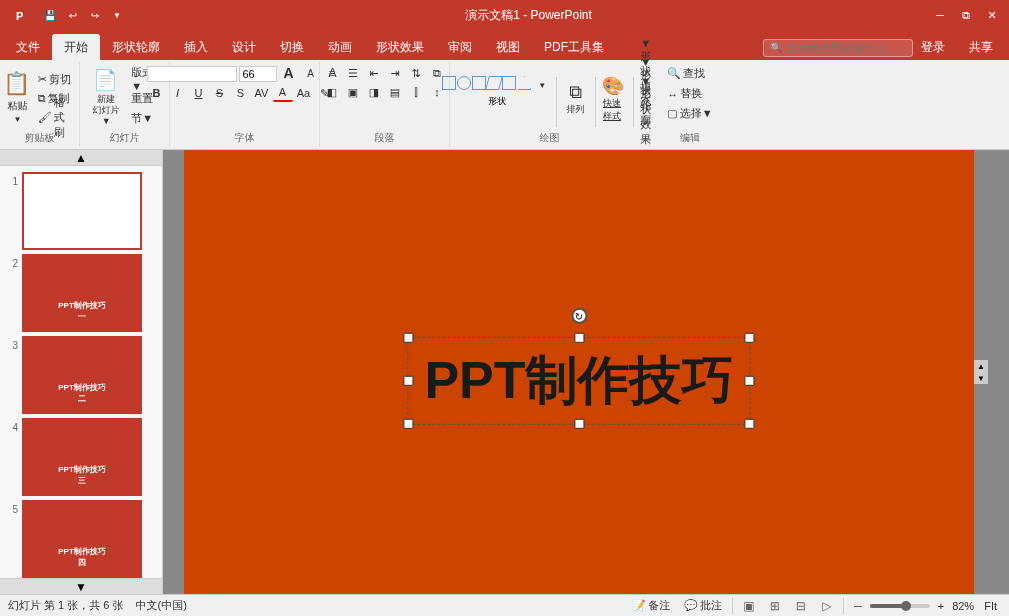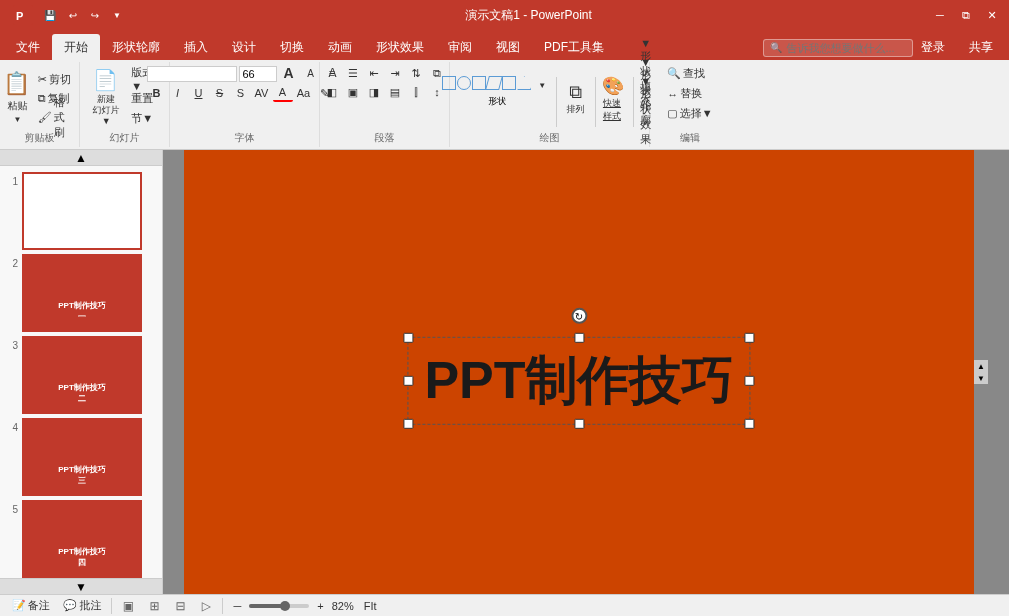--- a/index.html
+++ b/index.html
@@ -643,20 +643,24 @@
     <div class="right-scrollbar">
       <div style="height:12px; width:14px; background:#ccc; display:flex; align-items:center; justify-content:center; font-size:8px; cursor:pointer;">▲</div>
       <div style="flex:1; width:14px; background:#e8e8e8;"></div>
       <div style="height:12px; width:14px; background:#ccc; display:flex; align-items:center; justify-content:center; font-size:8px; cursor:pointer;">▼</div>
     </div>
   </div>
 
 </div>
 
 <div class="status-bar">
+  <div class="status-left">
+    <div>幻灯片 第 1 张，共 6 张</div>
+    <div>中文(中国)</div>
+  </div>
   <div class="status-right">
     <div class="status-btn">
       <span>📝</span>
       <span>备注</span>
     </div>
     <div class="status-btn">
       <span>💬</span>
       <span>批注</span>
     </div>
     <div style="width:1px; height:16px; background:#ccc;"></div>

